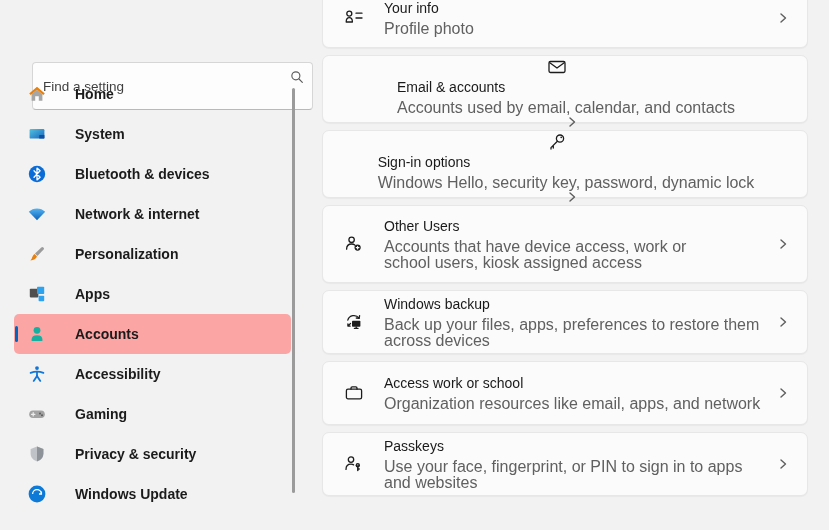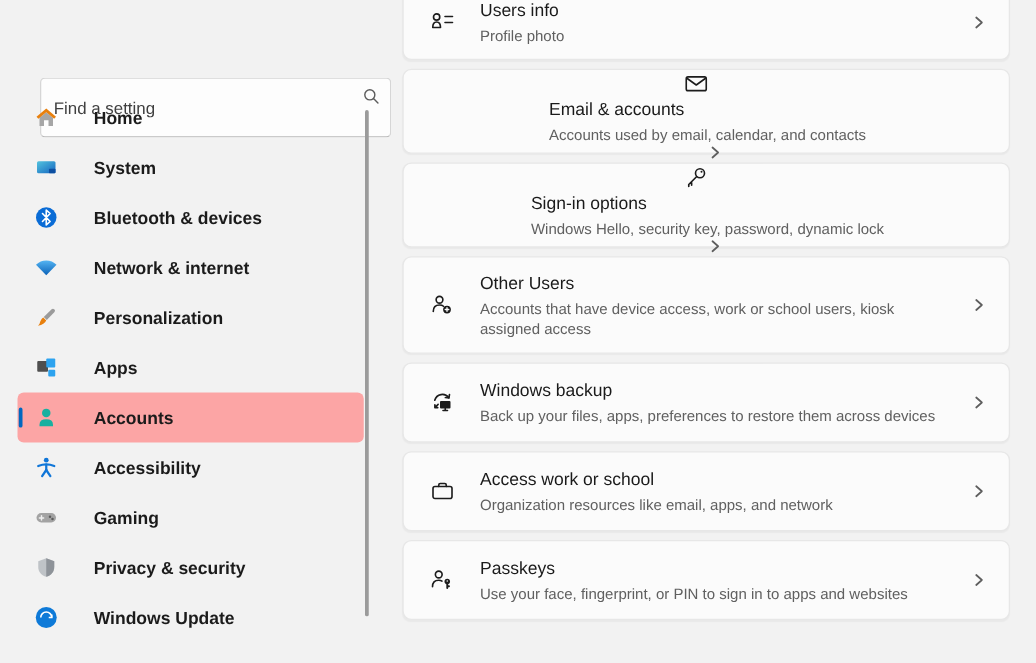--- a/index.html
+++ b/index.html
@@ -50,21 +50,21 @@
     display:flex;align-items:center;
     padding:0 18px 0 20px;margin-top:7px;cursor:default;
   }
   .card.first{height:60px;margin-top:-12px;}
   .card.h68{height:68px;flex-direction:column;}
   .card.h78{height:78px;}
   .card.h64{height:64px;}
   .cicon{width:22px;height:22px;flex:0 0 22px;margin-right:19px;display:block;}
   .card-text{flex:1;min-width:0;}
   .card-title{font-size:14px;line-height:19px;color:#1a1a1a;}
-  .card-sub{font-size:12px;line-height:16px;color:#606060;margin-top:3px;}
+  .card-sub{font-size:16px;line-height:16px;color:#606060;margin-top:3px;}
   .card-sub.narrow{max-width:352px;}
   .chev{flex:0 0 12px;margin-left:12px;display:block;}
 </style>
 </head>
 <body>
 
 <div class="app">
 
   <div class="sidebar">
 
@@ -194,21 +194,21 @@
 
   <div class="content">
 
     <div class="card first">
       <svg class="cicon" viewBox="0 0 22 22" fill="none" stroke="#1c1c1c" stroke-width="1.3" stroke-linecap="round">
         <circle cx="6.3" cy="6.6" r="2.5"></circle>
         <path d="M3.2 15 Q3.2 10.6 6.3 10.6 Q9.4 10.6 9.4 15 Z" stroke-linejoin="round"></path>
         <path d="M13 6.2 H19 M13 11 H19"></path>
       </svg>
       <div class="card-text">
-        <div class="card-title">Users info</div>
+        <div class="card-title">Your info</div>
         <div class="card-sub">Profile photo</div>
       </div>
       <svg class="chev" width="12" height="12" viewBox="0 0 12 12" fill="none" stroke="#5e5e5e" stroke-width="1.4" stroke-linecap="round" stroke-linejoin="round">
           <path d="M4 2 L8.5 6 L4 10"></path>
         </svg>
     </div>
 
     <div class="card h68">
       <svg class="cicon" viewBox="0 0 22 22" fill="none" stroke="#1c1c1c" stroke-width="1.3" stroke-linecap="round" stroke-linejoin="round">
         <rect x="3" y="5.5" width="16" height="11" rx="1.4"></rect>

